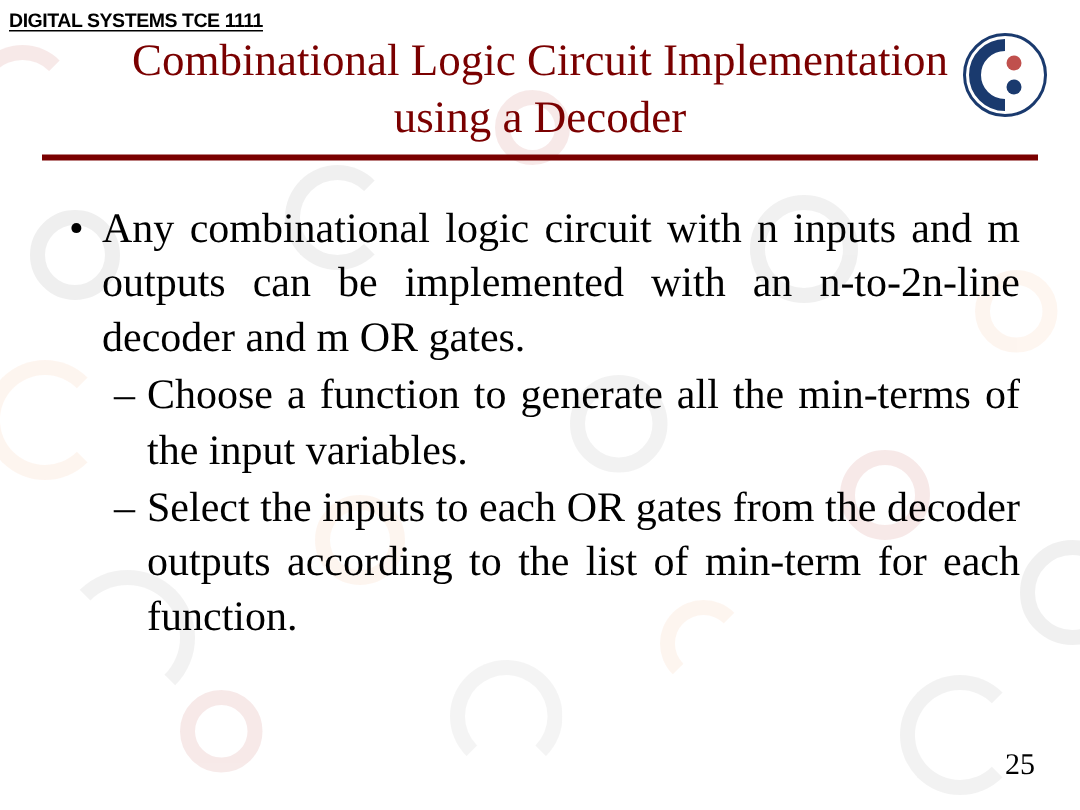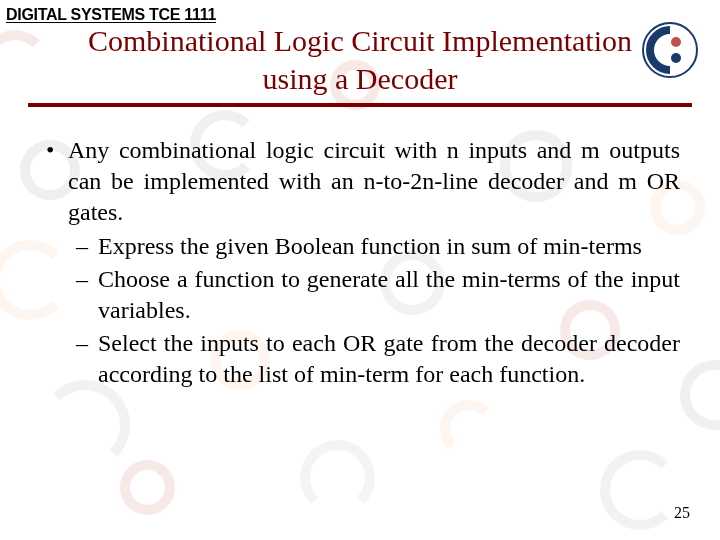--- a/index.html
+++ b/index.html
@@ -21,21 +21,21 @@
     position: absolute;
     border-radius: 50%;
     border: 10px solid;
   }
   .course-label {
     position: absolute;
     top: 6px;
     left: 6px;
     font-family: Arial, Helvetica, sans-serif;
     font-weight: bold;
-    font-size: 16px;
+    font-size: 13px;
     text-decoration: underline;
     text-underline-offset: 2px;
     z-index: 2;
     color: #000;
     letter-spacing: -0.3px;
   }
   .header {
     position: relative;
     z-index: 2;
     text-align: center;
@@ -63,21 +63,21 @@
     height: 56px;
     border-radius: 50%;
     background: radial-gradient(circle at 50% 50%, #fff 0 18px, transparent 18px);
     z-index: 3;
   }
   .logo svg { width: 56px; height: 56px; display:block; }
   .content {
     position: relative;
     z-index: 2;
     padding: 28px 40px 0 40px;
-    font-size: 24px;
+    font-size: 28px;
     color: #000;
     line-height: 1.3;
   }
   .content ul {
     list-style: none;
   }
   .bullet {
     position: relative;
     padding-left: 28px;
     margin-bottom: 2px;
@@ -102,21 +102,21 @@
   .subitem::before {
     content: "–";
     position: absolute;
     left: 8px;
     top: 0;
   }
   .page-number {
     position: absolute;
     bottom: 18px;
     right: 30px;
-    font-size: 16px;
+    font-size: 20px;
     z-index: 2;
     color: #000;
   }
 </style>
 </head>
 <body>
 
 <div class="bg-shapes">
 
   <div class="c-shape" style="top:30px;left:-20px;width:70px;height:70px;border-color:#c0504d transparent transparent #c0504d;"></div>
@@ -151,19 +151,18 @@
 <div class="header">
   <div class="title">Combinational Logic Circuit Implementation using a Decoder</div>
 </div>
 <div class="header-rule"></div>
 
 <div class="content">
   <ul>
     <li class="bullet">Any combinational logic circuit with n inputs and m outputs can be implemented with an n-to-2n-line decoder and m OR gates.</li>
   </ul>
   <ul class="sublist">
-    <li class="subitem">Express the given Boolean function in sum of min-terms</li>
     <li class="subitem">Choose a function to generate all the min-terms of the input variables.</li>
-    <li class="subitem">Select the inputs to each OR gate from the decoder decoder according to the list of min-term for each function.</li>
+    <li class="subitem">Select the inputs to each OR gates from the decoder outputs according to the list of min-term for each function.</li>
   </ul>
 </div>
 
 <div class="page-number">25</div>
 
 </body></html>

